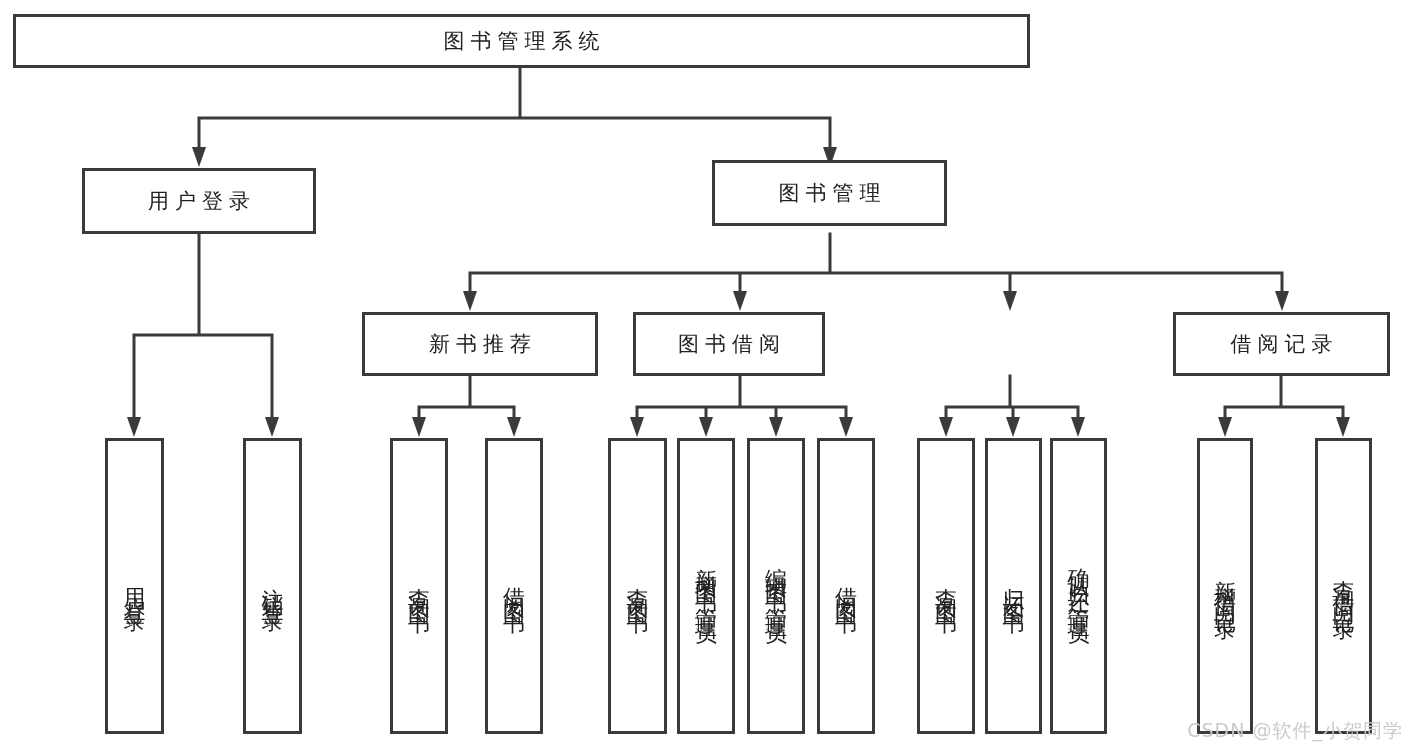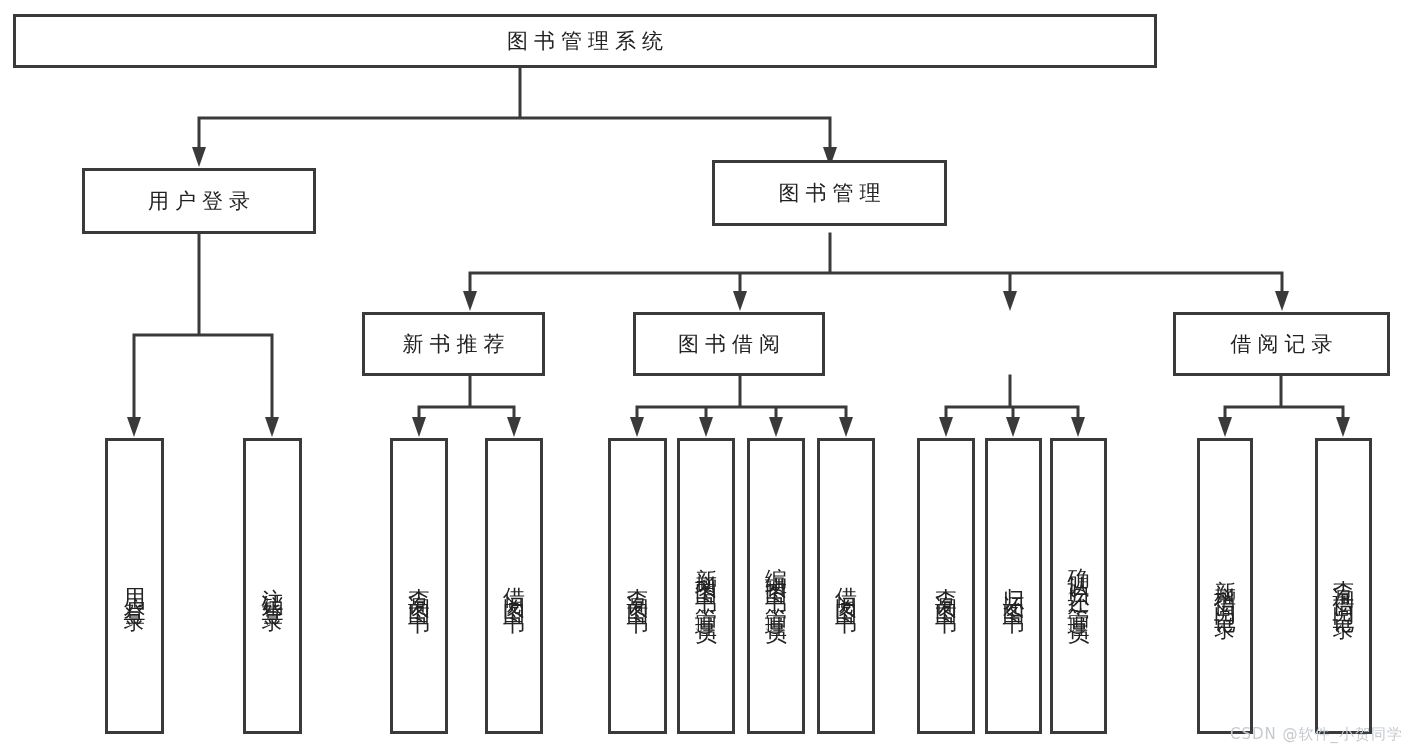--- a/index.html
+++ b/index.html
@@ -31,21 +31,21 @@
     writing-mode:vertical-rl;
     font-size:22px;
     letter-spacing:8px;
     line-height:1;
     color:var(--text,#222222);
     white-space:nowrap;
   }
   .watermark{
     position:absolute;
     right:2px;bottom:3px;
-    font-size:15px;
+    font-size:19px;
     letter-spacing:1px;
     color:var(--watermark,#c6cbd0);
     z-index:10;
     white-space:nowrap;
   }
 </style>
 </head>
 <body>
 
 <div class="canvas">
@@ -79,32 +79,32 @@
     <path d="M1010 376 V407 M946 407 H1078 M946 407 V419 M1013 407 V419 M1078 407 V419"></path>
     <polygon points="939,417 953,417 946,437"></polygon>
     <polygon points="1006,417 1020,417 1013,437"></polygon>
     <polygon points="1071,417 1085,417 1078,437"></polygon>
 
     <path d="M1281 376 V407 M1225 407 H1343 M1225 407 V419 M1343 407 V419"></path>
     <polygon points="1218,417 1232,417 1225,437"></polygon>
     <polygon points="1336,417 1350,417 1343,437"></polygon>
   </svg>
 
-  <div class="node" style="left:13px;top:14px;width:1144px;height:54px">
+  <div class="node" style="left:13px;top:14px;width:1017px;height:54px">
     <span class="h-label">图书管理系统</span>
   </div>
 
   <div class="node" style="left:82px;top:168px;width:234px;height:66px">
     <span class="h-label">用户登录</span>
   </div>
   <div class="node" style="left:712px;top:160px;width:235px;height:66px">
     <span class="h-label">图书管理</span>
   </div>
 
-  <div class="node" style="left:362px;top:312px;width:183px;height:64px">
+  <div class="node" style="left:362px;top:312px;width:236px;height:64px">
     <span class="h-label">新书推荐</span>
   </div>
   <div class="node" style="left:633px;top:312px;width:192px;height:64px">
     <span class="h-label">图书借阅</span>
   </div>
   <div class="node" style="left:1173px;top:312px;width:217px;height:64px">
     <span class="h-label">借阅记录</span>
   </div>
 
   <div class="node" style="left:105px;top:438px;width:59px;height:296px">

